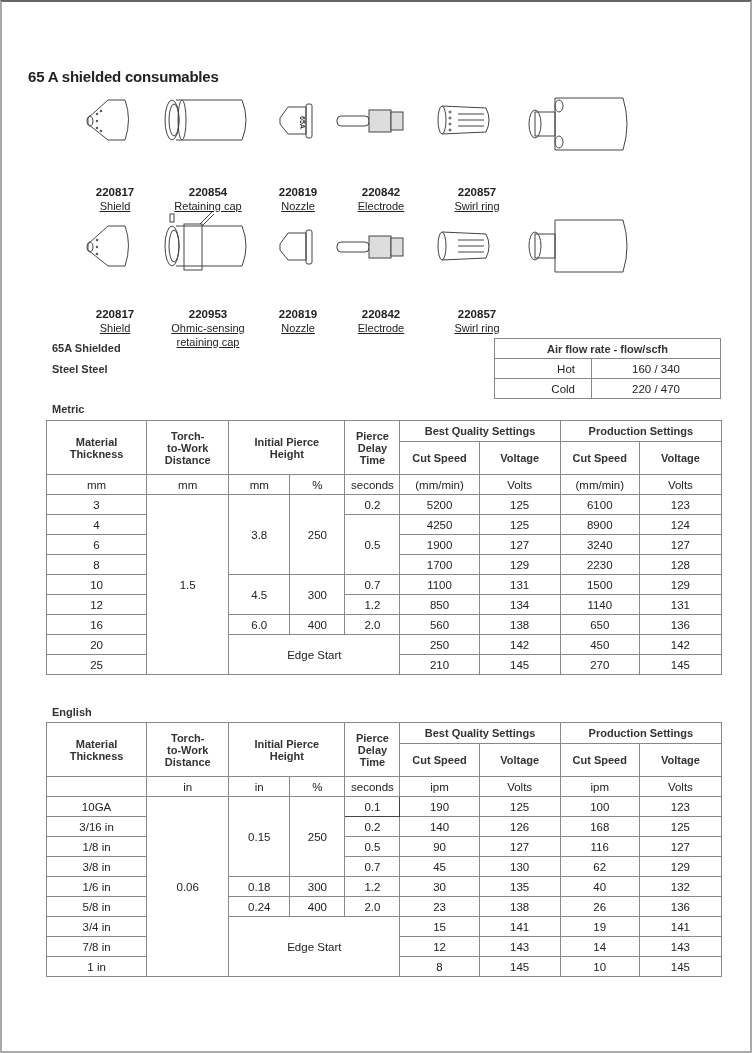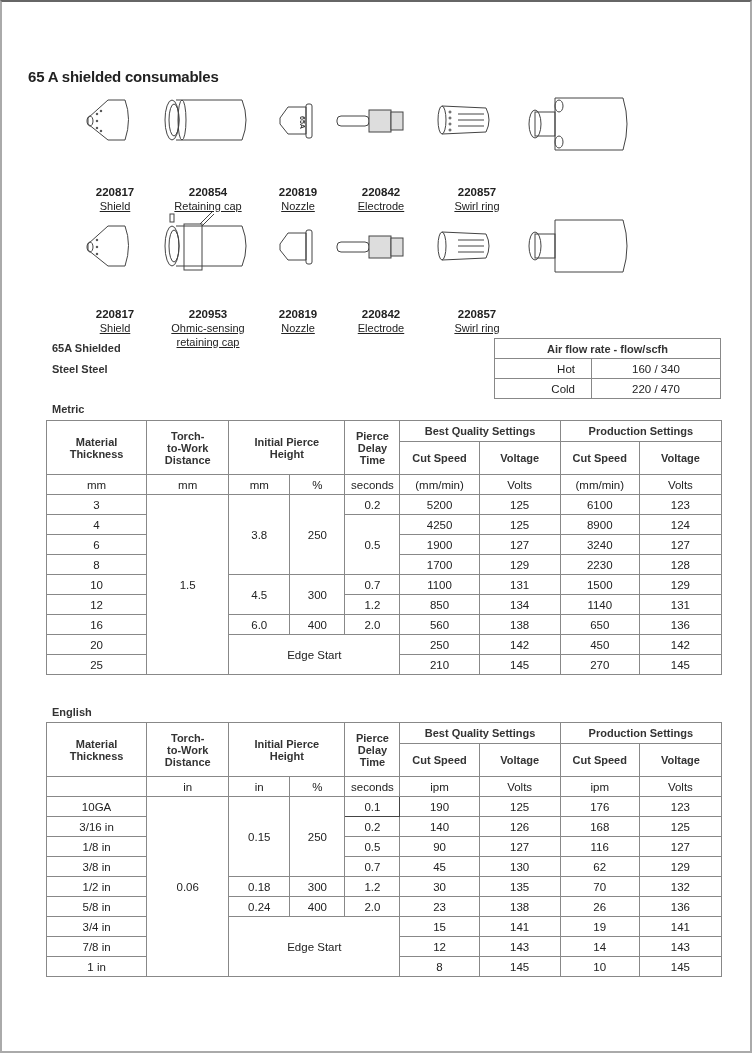--- a/index.html
+++ b/index.html
@@ -340,21 +340,21 @@
         <td>Volts</td>
     </tr>
     <tr>
       <td class="dark">10GA</td>
       <td class="dark" rowspan="9">0.06</td>
       <td class="dark" rowspan="4">0.15</td>
       <td class="dark" rowspan="4">250</td>
       <td class="dark" style="border:1.5px solid #444">0.1</td>
       <td class="dark">190</td>
         <td class="dark">125</td>
-        <td class="dark">176</td>
+        <td class="dark">100</td>
         <td class="dark">123</td>
     </tr>
     <tr>
       <td>3/16 in</td>
       <td>0.2</td>
       <td>140</td>
         <td>126</td>
         <td>168</td>
         <td>125</td>
     </tr>
@@ -368,27 +368,27 @@
     </tr>
     <tr>
       <td>3/8 in</td>
       <td>0.7</td>
       <td>45</td>
         <td>130</td>
         <td>62</td>
         <td>129</td>
     </tr>
     <tr>
-      <td>1/2 in</td>
+      <td>1/6 in</td>
       <td>0.18</td>
       <td>300</td>
       <td>1.2</td>
       <td>30</td>
         <td>135</td>
-        <td>70</td>
+        <td>40</td>
         <td>132</td>
     </tr>
     <tr>
       <td>5/8 in</td>
       <td>0.24</td>
       <td>400</td>
       <td>2.0</td>
       <td>23</td>
         <td>138</td>
         <td>26</td>

